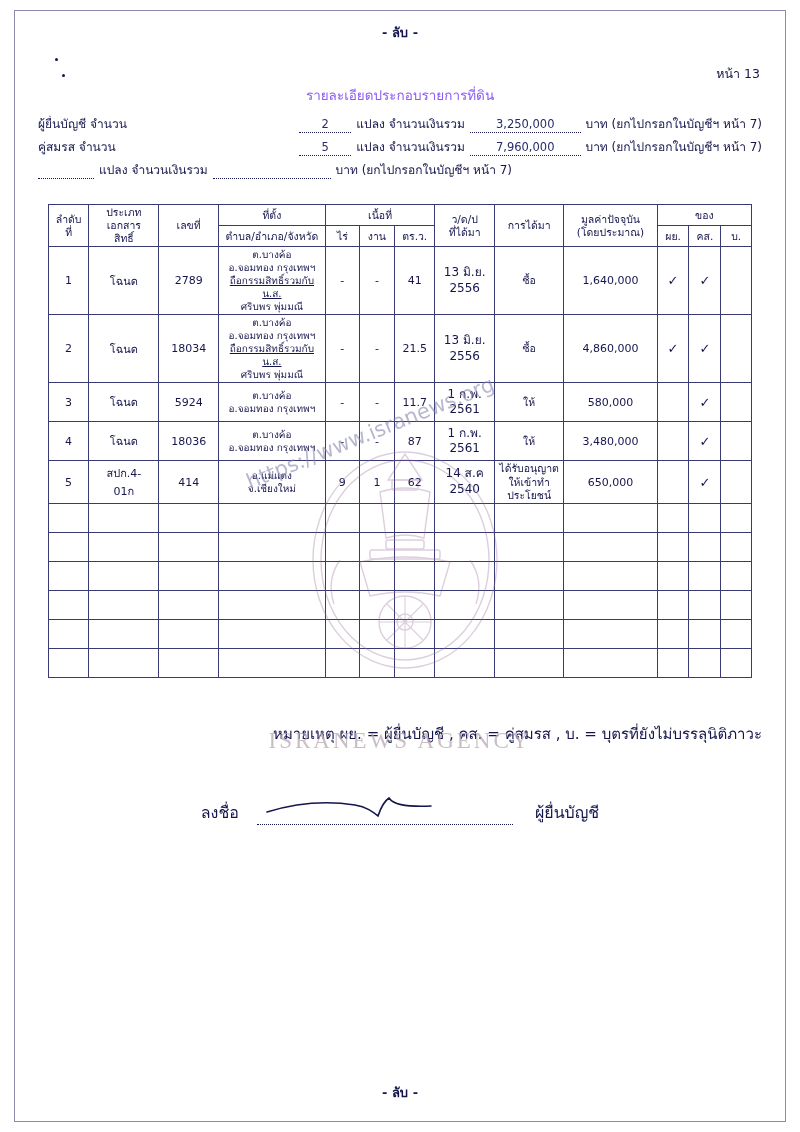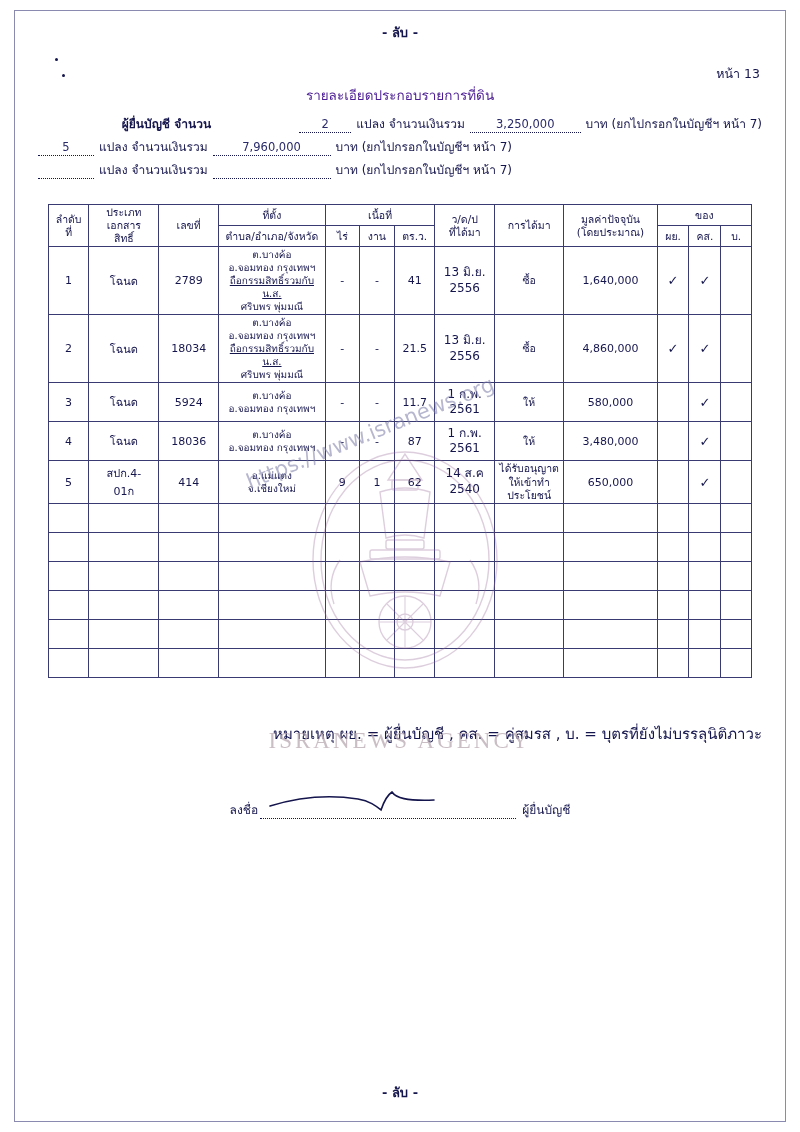--- a/index.html
+++ b/index.html
@@ -58,21 +58,21 @@
     font-size: 12.5px;
     color: #15154d;
   }
   .doc-title {
     position: absolute;
     top: 84px;
     left: 0;
     width: 800px;
     text-align: center;
     font-size: 13.5px;
-    color: #4c1d95;
+    color: #8b5cf6;
   }
   .dot-mark1 {
     position: absolute;
     left: 55px;
     top: 58px;
     width: 3px;
     height: 3px;
     background: #15154d;
     border-radius: 50%;
   }
@@ -95,23 +95,22 @@
     font-size: 12px;
     color: #15154d;
   }
   .sum-row {
     display: flex;
     align-items: flex-end;
     height: 23px;
     white-space: nowrap;
   }
   .sum-label {
-    text-align: center;
+    text-align: left;
     padding-right: 4px;
-    font-weight: bold;
   }
   .sum-row.r1 .sum-label { width: 274px; }
   .sum-row.r2 .sum-label { width: 274px; }
   .sum-row.r3 .sum-label { width: 274px; }
   .fill {
     border-bottom: 1px dotted #15154d;
     text-align: center;
     font-size: 11.5px;
     padding-bottom: 1px;
     color: #2a2a6a;
@@ -190,22 +189,23 @@
 
   
   .sign-row {
     position: absolute;
     top: 800px;
     left: 0;
     width: 800px;
     display: flex;
     justify-content: center;
     align-items: flex-end;
-    font-size: 12px;
-    color: #15154d;
+    font-size: 16px;
+    color: #15154d;
+    gap: 16px;
   }
   .sign-label { padding-right: 2px; }
   .sign-line {
     width: 256px;
     border-bottom: 1px dotted #15154d;
     height: 14px;
     position: relative;
   }
   .sign-after { padding-left: 6px; }
   .scribble {
@@ -271,20 +271,21 @@
 
   <div class="summary">
     <div class="sum-row r1">
       <span class="sum-label">ผู้ยื่นบัญชี  จำนวน</span>
       <span class="fill w-small">2</span>
       <span class="mid-text">แปลง จำนวนเงินรวม</span>
       <span class="fill w-amt">3,250,000</span>
       <span class="tail-text">บาท  (ยกไปกรอกในบัญชีฯ หน้า 7)</span>
     </div>
     <div class="sum-row r2">
+      <span class="sum-label">คู่สมรส  จำนวน</span>
       <span class="fill w-small">5</span>
       <span class="mid-text">แปลง จำนวนเงินรวม</span>
       <span class="fill w-amt">7,960,000</span>
       <span class="tail-text">บาท  (ยกไปกรอกในบัญชีฯ หน้า 7)</span>
     </div>
     <div class="sum-row r3">
       <span class="fill w-small"></span>
       <span class="mid-text">แปลง จำนวนเงินรวม</span>
       <span class="fill w-amt"></span>
       <span class="tail-text">บาท  (ยกไปกรอกในบัญชีฯ หน้า 7)</span>

